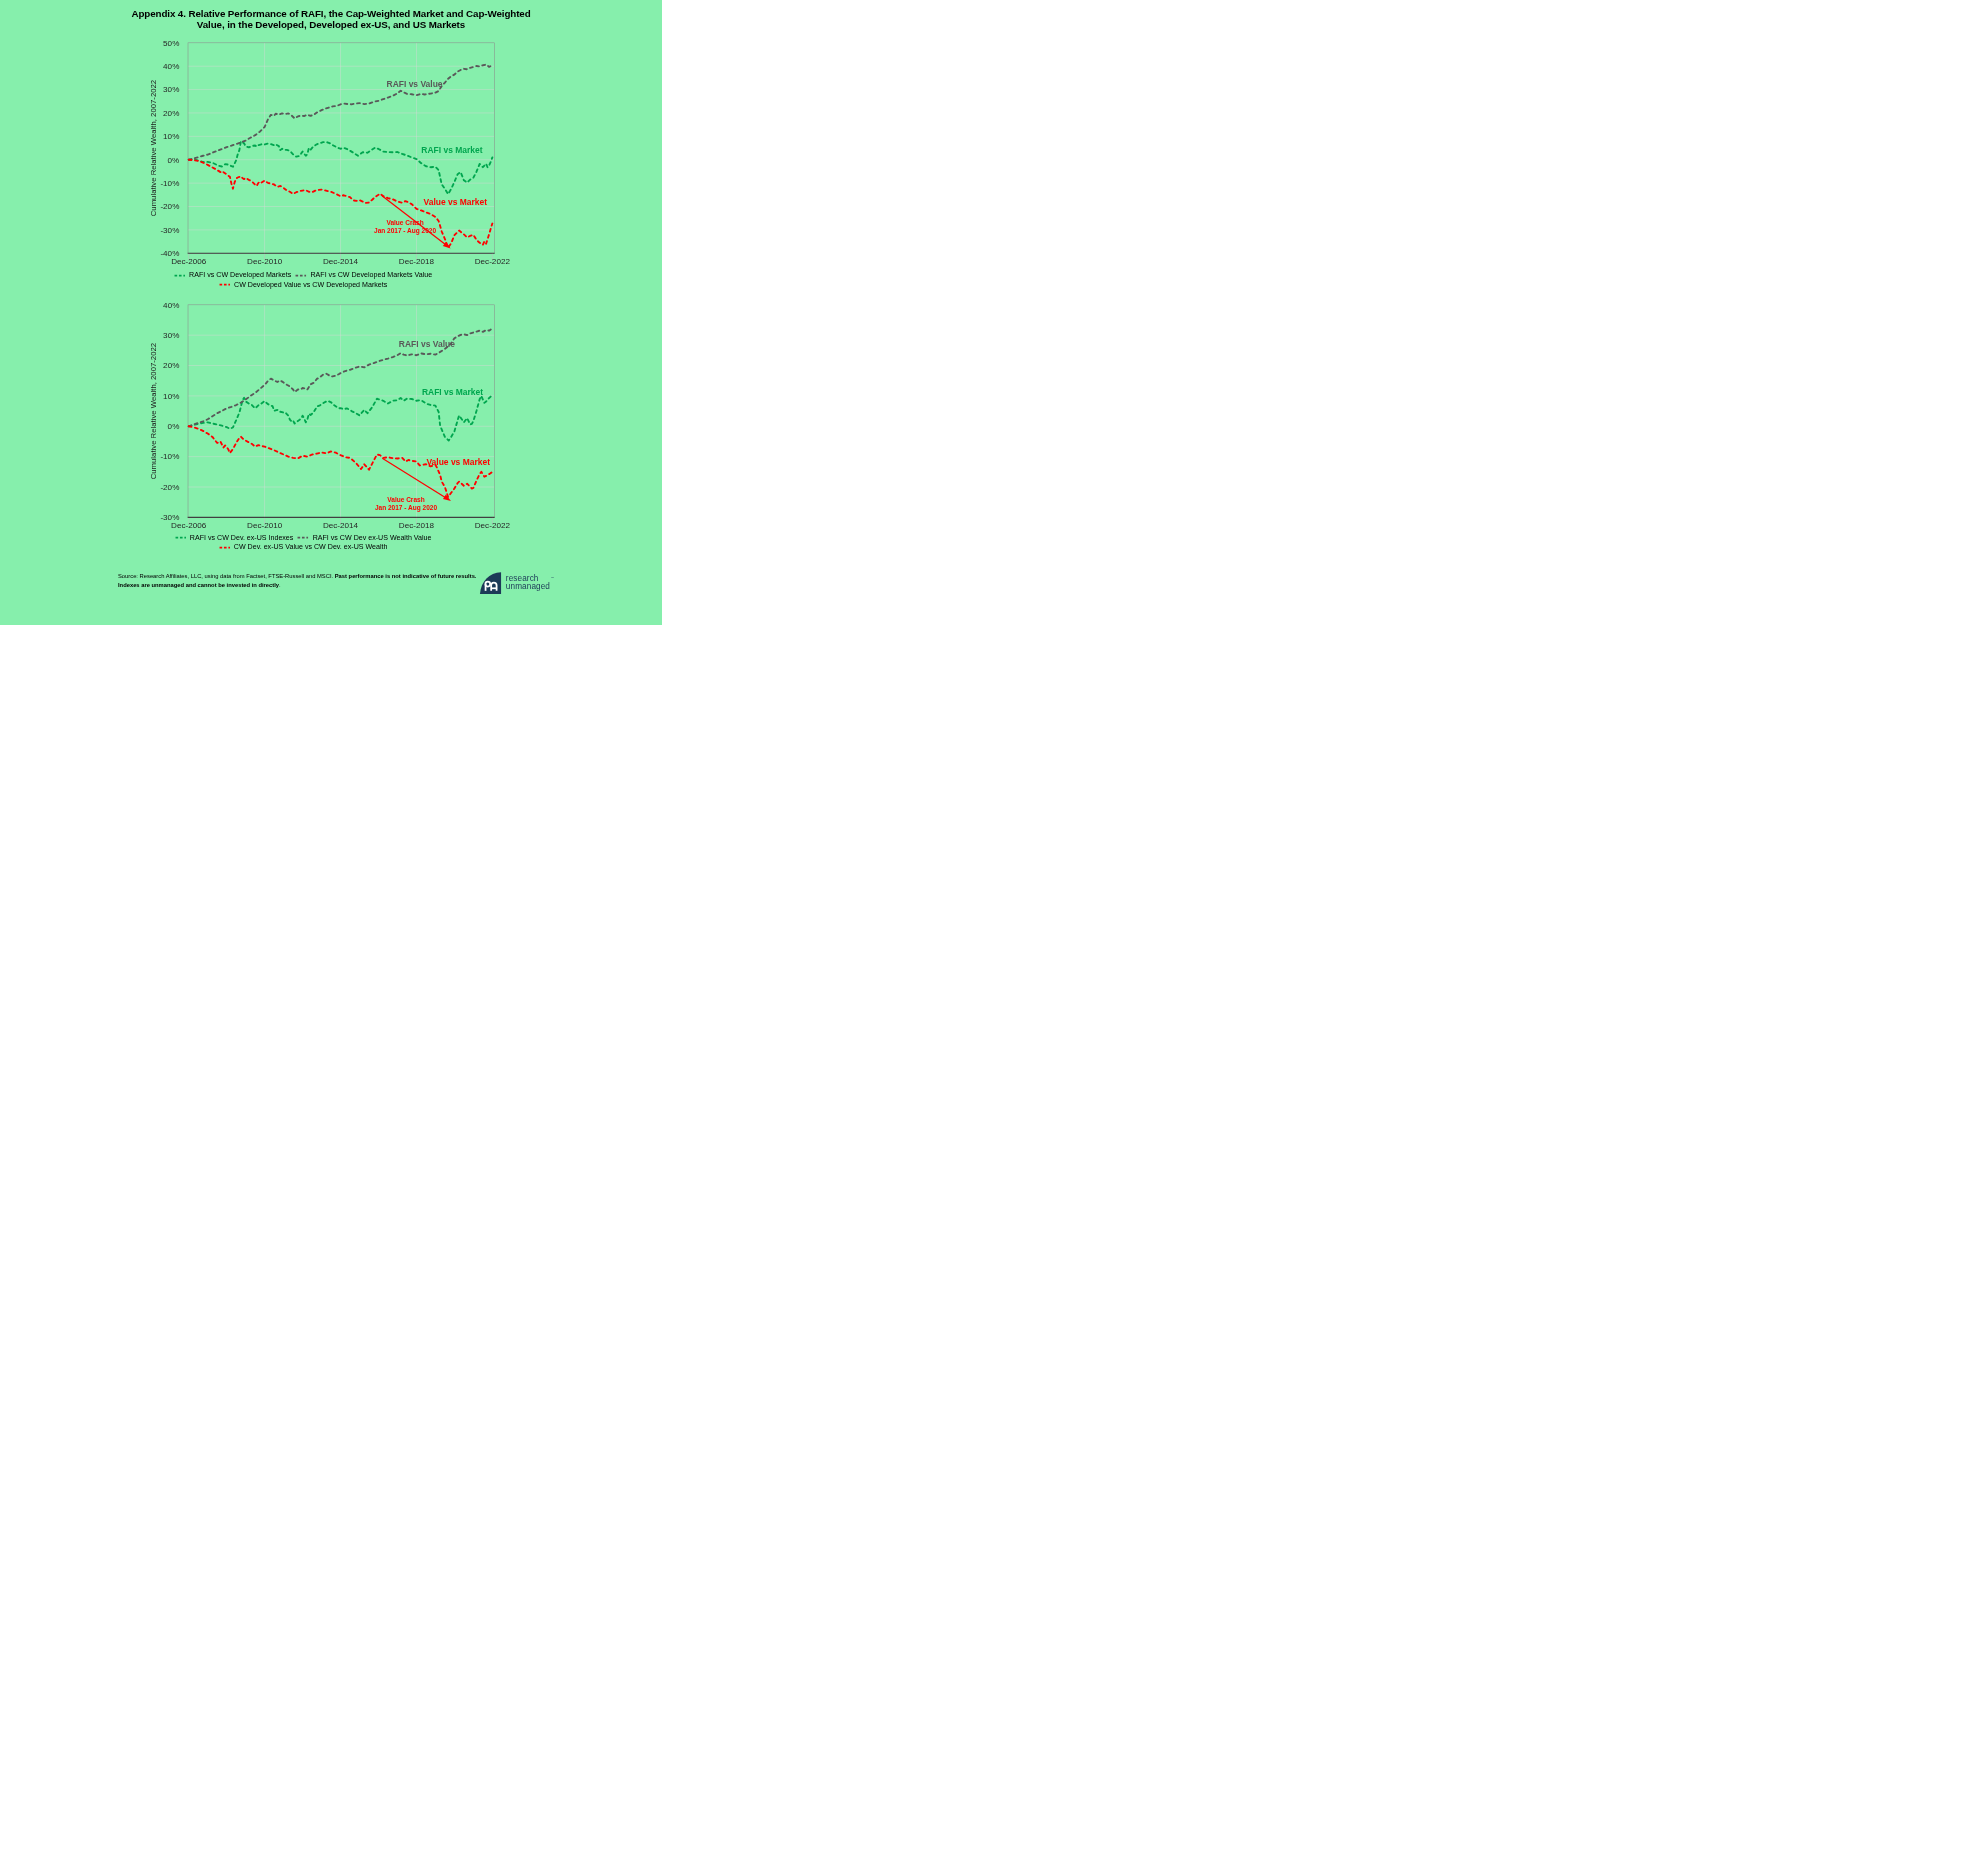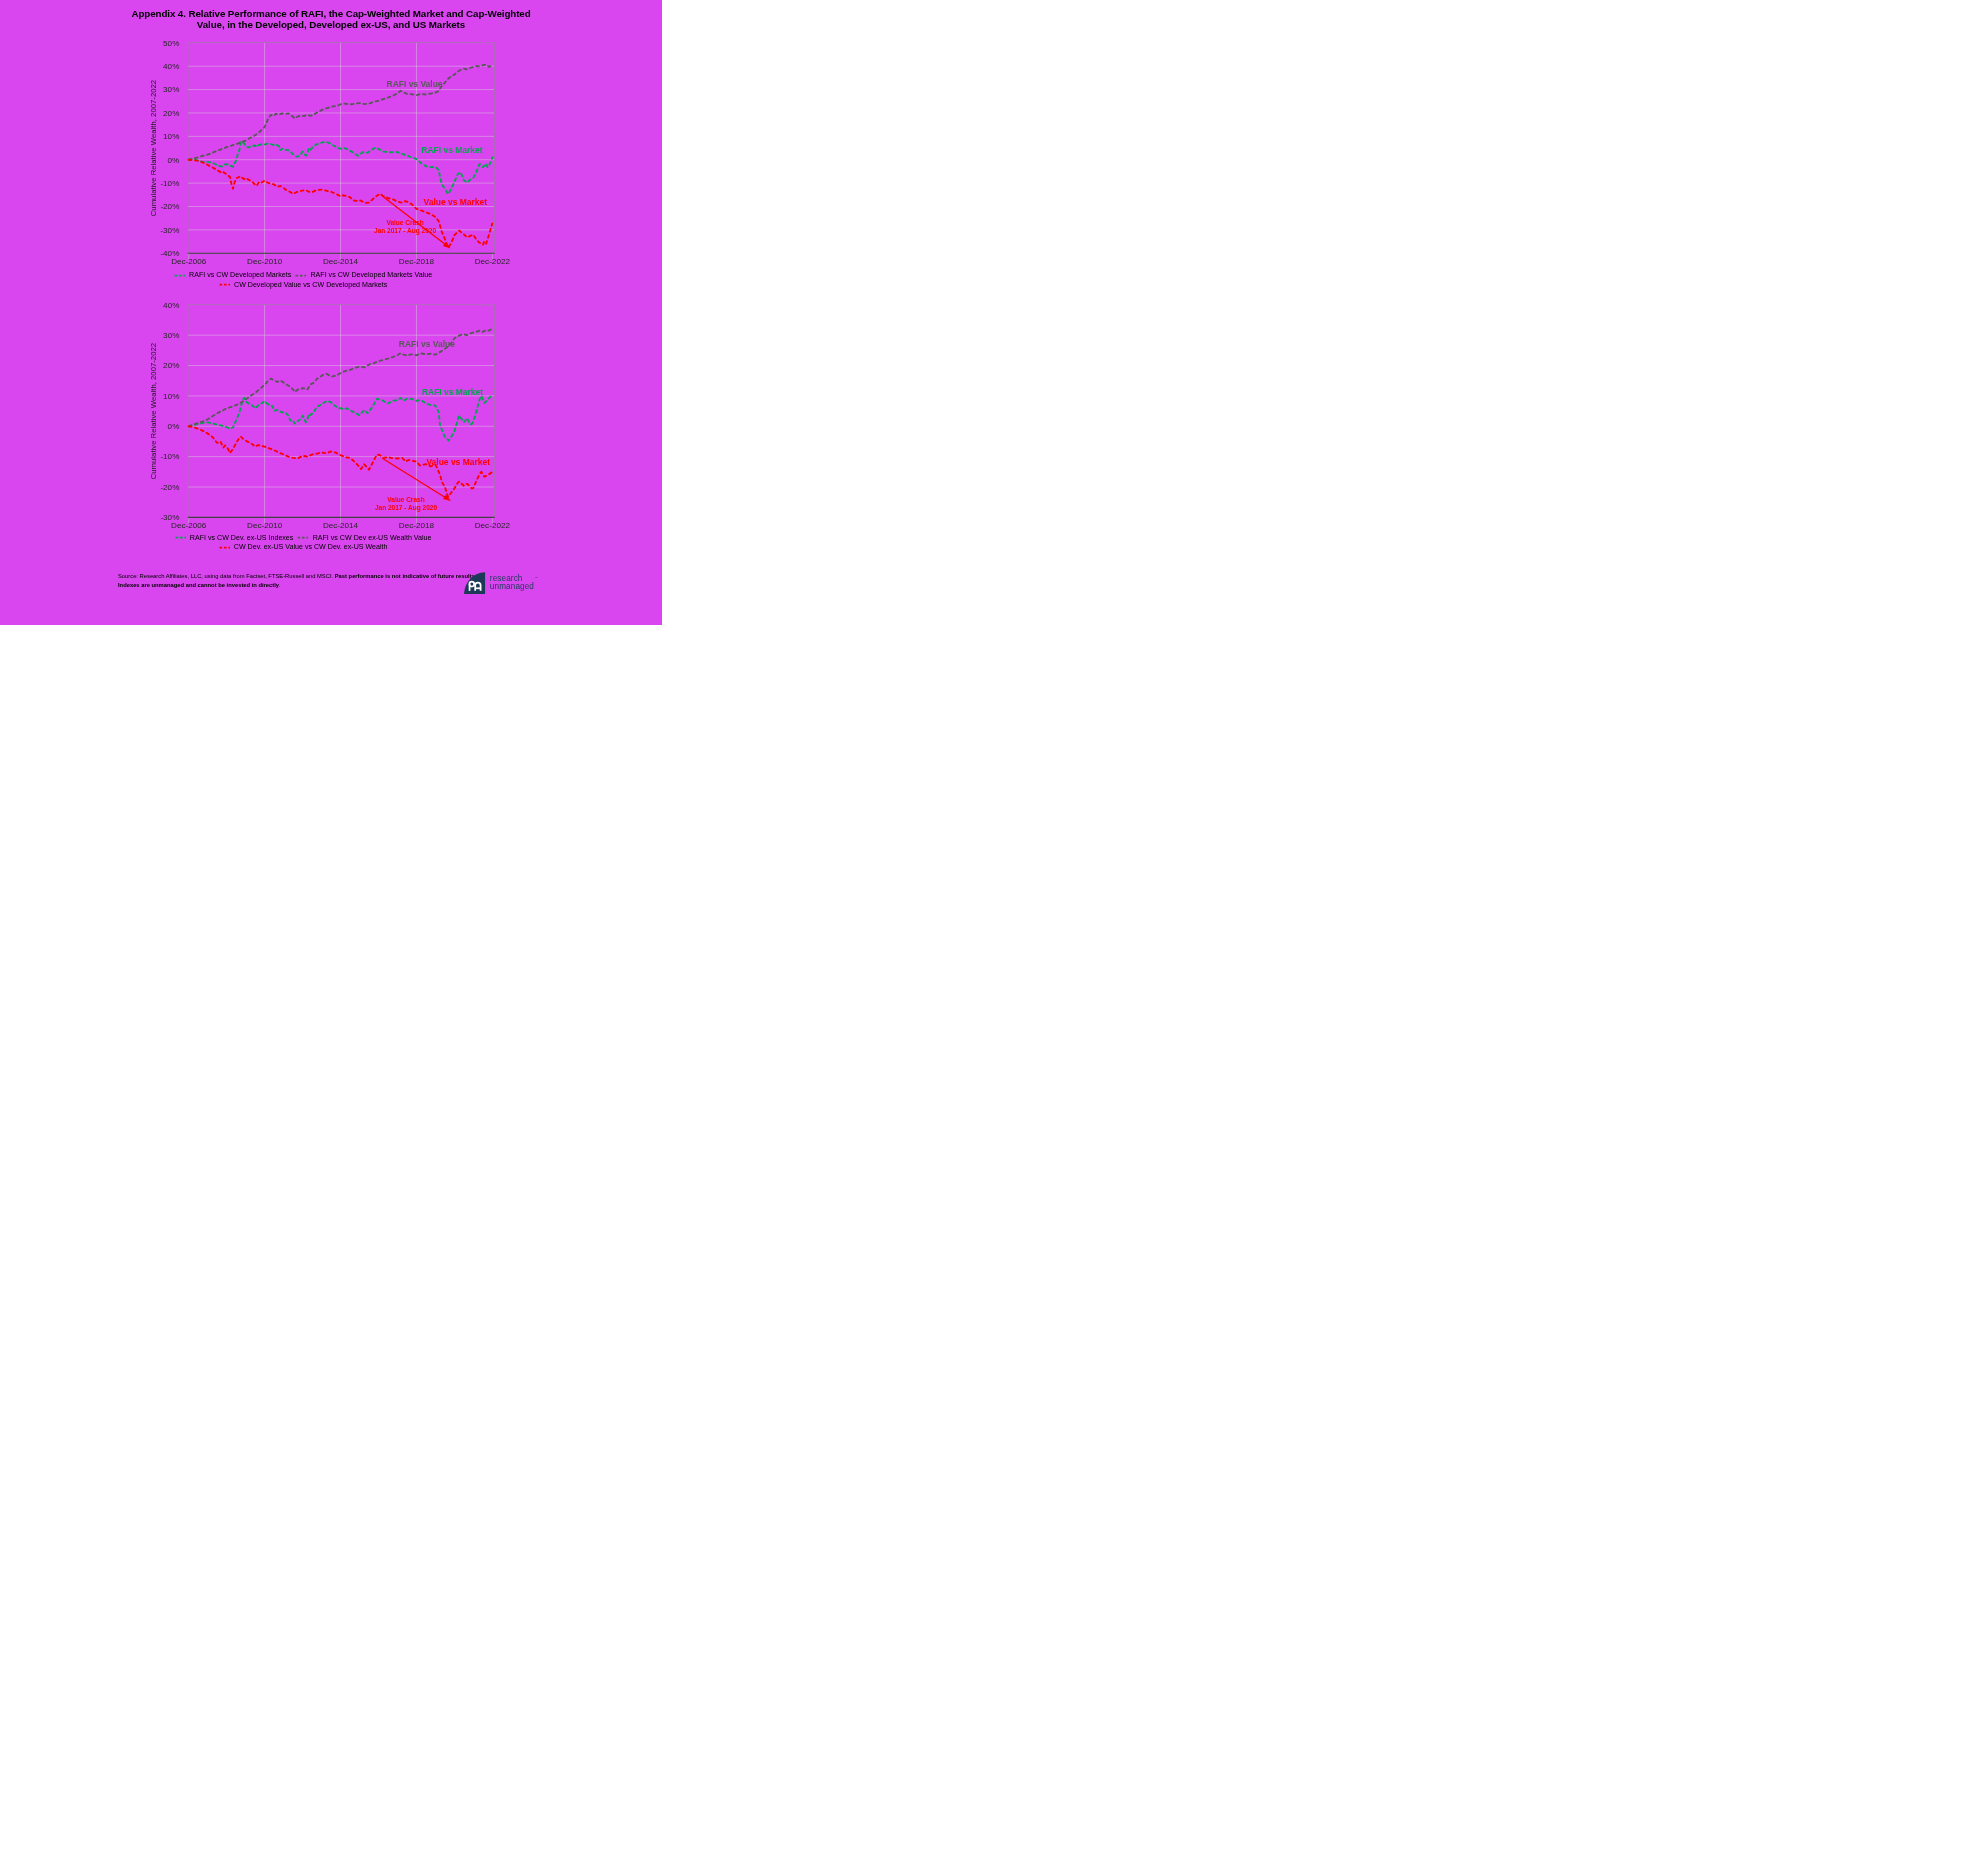--- a/index.html
+++ b/index.html
@@ -1,20 +1,20 @@
 <!DOCTYPE html>
 <html style="font-size:8.5px"><head>
 <meta charset="utf-8">
 <style>
   html,body{margin:0;padding:0;background:#ffffff;}
   .page{
     position:relative;
     width:662px;
     height:625px;
-    background:#d946ef;
+    background:#86efac;
     font-family:"Liberation Sans", sans-serif;
     color:#000;
     overflow:hidden;
   }
   .title-block{
     padding-top:8px;
     text-align:center;
     font-weight:bold;
     font-size:9.8px;
     line-height:11.4px;
@@ -62,21 +62,21 @@
     left:118px;
     top:2.1px;
     width:371px;
     font-size:5.8px;
     line-height:8.2px;
     color:#000;
   }
   .footer-text b{font-weight:bold;}
   .logo{
     position:absolute;
-    right:128px;
+    right:112px;
     top:1.1px;
     display:flex;
     align-items:center;
     gap:3.2px;
   }
   .logo-text{
     color:#1c3a57;
     font-size:8.2px;
     line-height:8px;
     font-weight:500;

